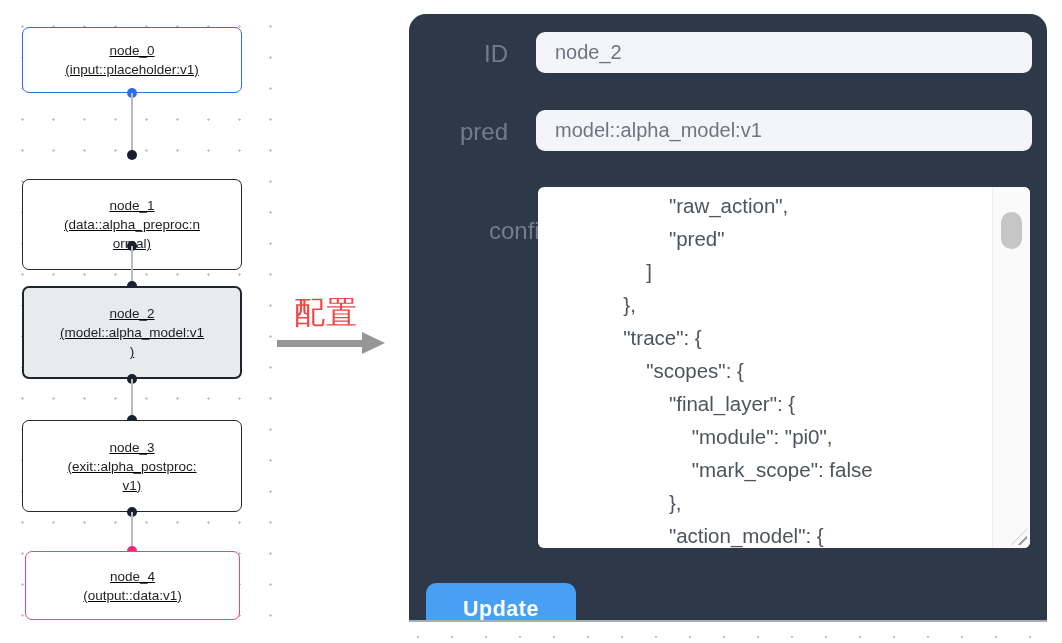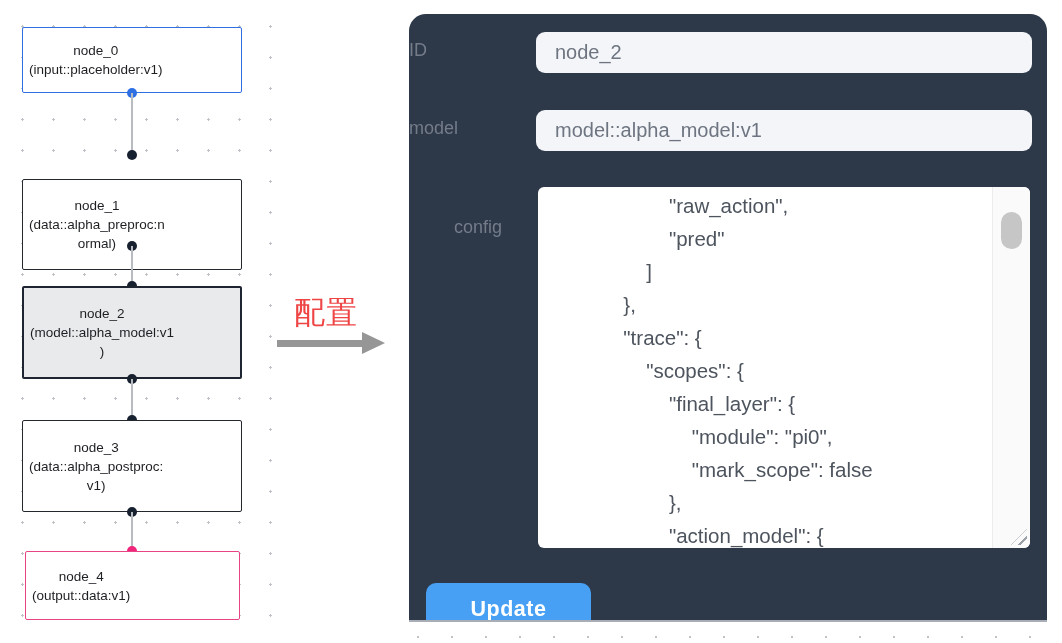--- a/index.html
+++ b/index.html
@@ -7,22 +7,22 @@
               font-family:"Liberation Sans", sans-serif; }
   .stage { position:relative; width:1062px; height:643px; background:#ffffff; }
 
   
   .canvas-left {
     position:absolute; left:0; top:0; width:272px; height:643px;
     background-image: radial-gradient(circle, #bfc2c7 1.3px, rgba(0,0,0,0) 1.4px);
     background-size: 31px 31px; background-position: 7px 11px;
   }
   .flow-node {
-    position:absolute; display:flex; align-items:center; justify-content:flex-start;
-    background:#ffffff; border-radius:2px; text-align:center;
+    position:absolute; display:flex; align-items:center; justify-content:center;
+    background:#ffffff; border-radius:7px; text-align:center;text-decoration:underline;
   }
   .node-label {
     white-space:pre-line; font-size:13.5px; line-height:19px; color:#1d1f23;
     padding:0 6px;
   }
   .n0 { left:22px;  top:27px;  width:220px; height:66px; border:1.7px solid #2f6fe4; }
   .n1 { left:22px;  top:155px; width:220px; height:91px; border:1.7px solid #23272e;margin-top:24px; }
   .n2 { left:22px;  top:286px; width:220px; height:93px; border:2.2px solid #1f2530; background:#e9eaeb; }
   .n3 { left:22px;  top:420px; width:220px; height:92px; border:1.7px solid #23272e; }
   .n4 { left:25px;  top:551px; width:215px; height:69px; border:1.7px solid #e84485; }
@@ -54,22 +54,22 @@
     position:absolute; left:396px; top:0; width:666px; height:643px;
     background-image: radial-gradient(circle, #bfc2c7 1.3px, rgba(0,0,0,0) 1.4px);
     background-size: 34px 34px; background-position: 5px 8px;
   }
   .panel {
     position:absolute; left:409px; top:14px; width:638px; height:608px;
     background:#2d3848; border-radius:17px 17px 0 0; overflow:hidden;
     border-bottom:2px solid #a9aeb6;
   }
   .field-label {
-    position:absolute; left:0; width:99px; text-align:left;
-    font-size:18px; color:#747c8a;
+    position:absolute; left:0; width:99px; text-align:right;
+    font-size:24px; color:#747c8a;
   }
   .lbl-id     { top:26px; }
   .lbl-type   { top:104px; }
   .lbl-config { top:203px;margin-left:45px; }
   .text-input {
     position:absolute; left:127px; width:496px; height:41px;
     background:#f3f5f9; border:none; outline:none; border-radius:9px;
     font-family:"Liberation Sans", sans-serif;
     font-size:20px; color:#6e7580; padding:0 0 0 19px;
   }
@@ -91,21 +91,21 @@
   .sb-thumb {
     position:absolute; left:8px; top:25px; width:21px; height:37px;
     background:#c6c6c6; border-radius:11px;
   }
   .resize-grip {
     position:absolute; right:3px; bottom:3px; width:16px; height:16px;
     background:repeating-linear-gradient(135deg, rgba(0,0,0,0) 0 4px, #9aa0a8 4px 6px);
     clip-path:polygon(100% 0, 100% 100%, 0 100%);
   }
   .update-btn {
-    position:absolute; left:17px; top:569px; width:165px; height:52px;
+    position:absolute; left:17px; top:569px; width:150px; height:52px;
     background:#47a0f4; border:none; border-radius:10px;
     font-family:"Liberation Sans", sans-serif;
     font-size:21.5px; font-weight:bold; color:#ffffff; letter-spacing:0.5px;
   }
 </style>
 </head>
 <body>
 
 <div class="stage">
 
@@ -132,21 +132,21 @@
       <div class="node-label">node_2
 (model::alpha_model:v1
 )</div>
     </div>
     <div class="handle h-dark" style="left:132px; top:379px;"></div>
     <div class="edge" style="top:379px; height:41px;"></div>
 
     <div class="handle h-dark" style="left:132px; top:420px;"></div>
     <div class="flow-node n3">
       <div class="node-label">node_3
-(data::alpha_postproc:
+(exit::alpha_postproc:
 v1)</div>
     </div>
     <div class="handle h-dark" style="left:132px; top:512px;"></div>
     <div class="edge" style="top:512px; height:39px;"></div>
 
     <div class="handle h-pink" style="left:132px; top:551px;"></div>
     <div class="flow-node n4">
       <div class="node-label">node_4
 (output::data:v1)</div>
     </div>
@@ -156,21 +156,21 @@
   <div class="arrow-body"></div>
   <div class="arrow-head"></div>
 
   <div class="canvas-right"></div>
 
   <div class="panel">
 
     <div class="field-label lbl-id">ID</div>
     <input class="text-input in-id" type="text" value="node_2" style="">
 
-    <div class="field-label lbl-type">model</div>
+    <div class="field-label lbl-type">pred</div>
     <input class="text-input in-type" type="text" value="model::alpha_model:v1" style="">
 
     <div class="field-label lbl-config">config</div>
     <div class="config-box">
       <div class="config-text">                    "raw_action",
                     "pred"
                 ]
             },
             "trace": {
                 "scopes": {

